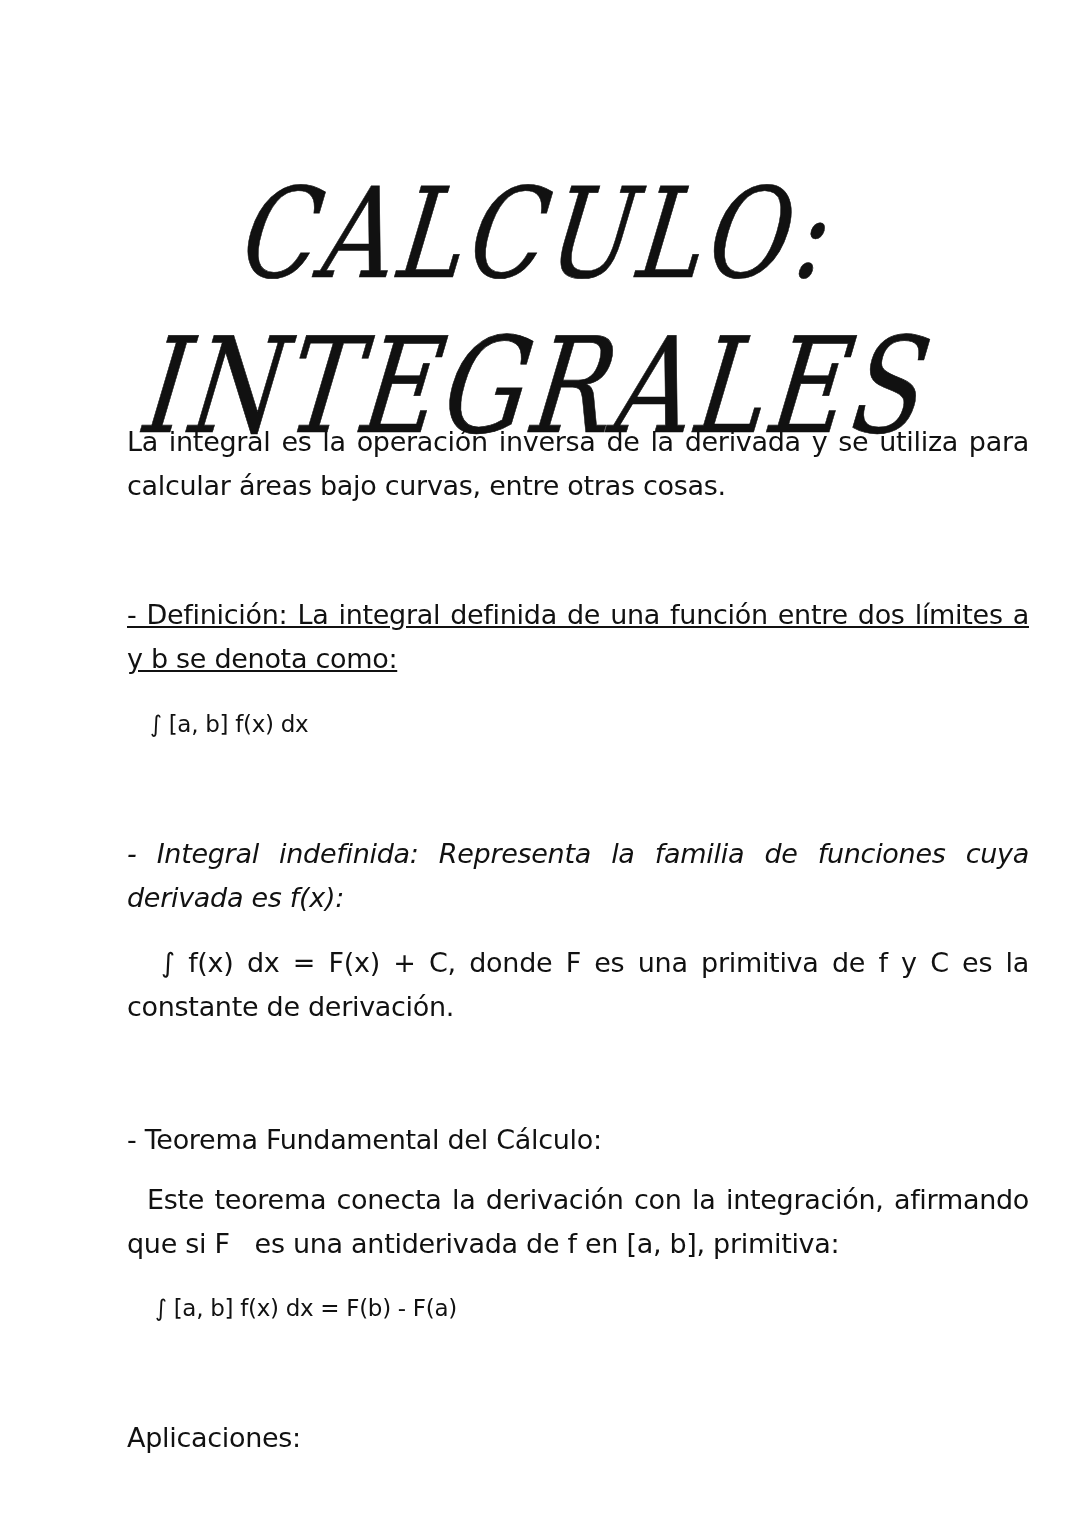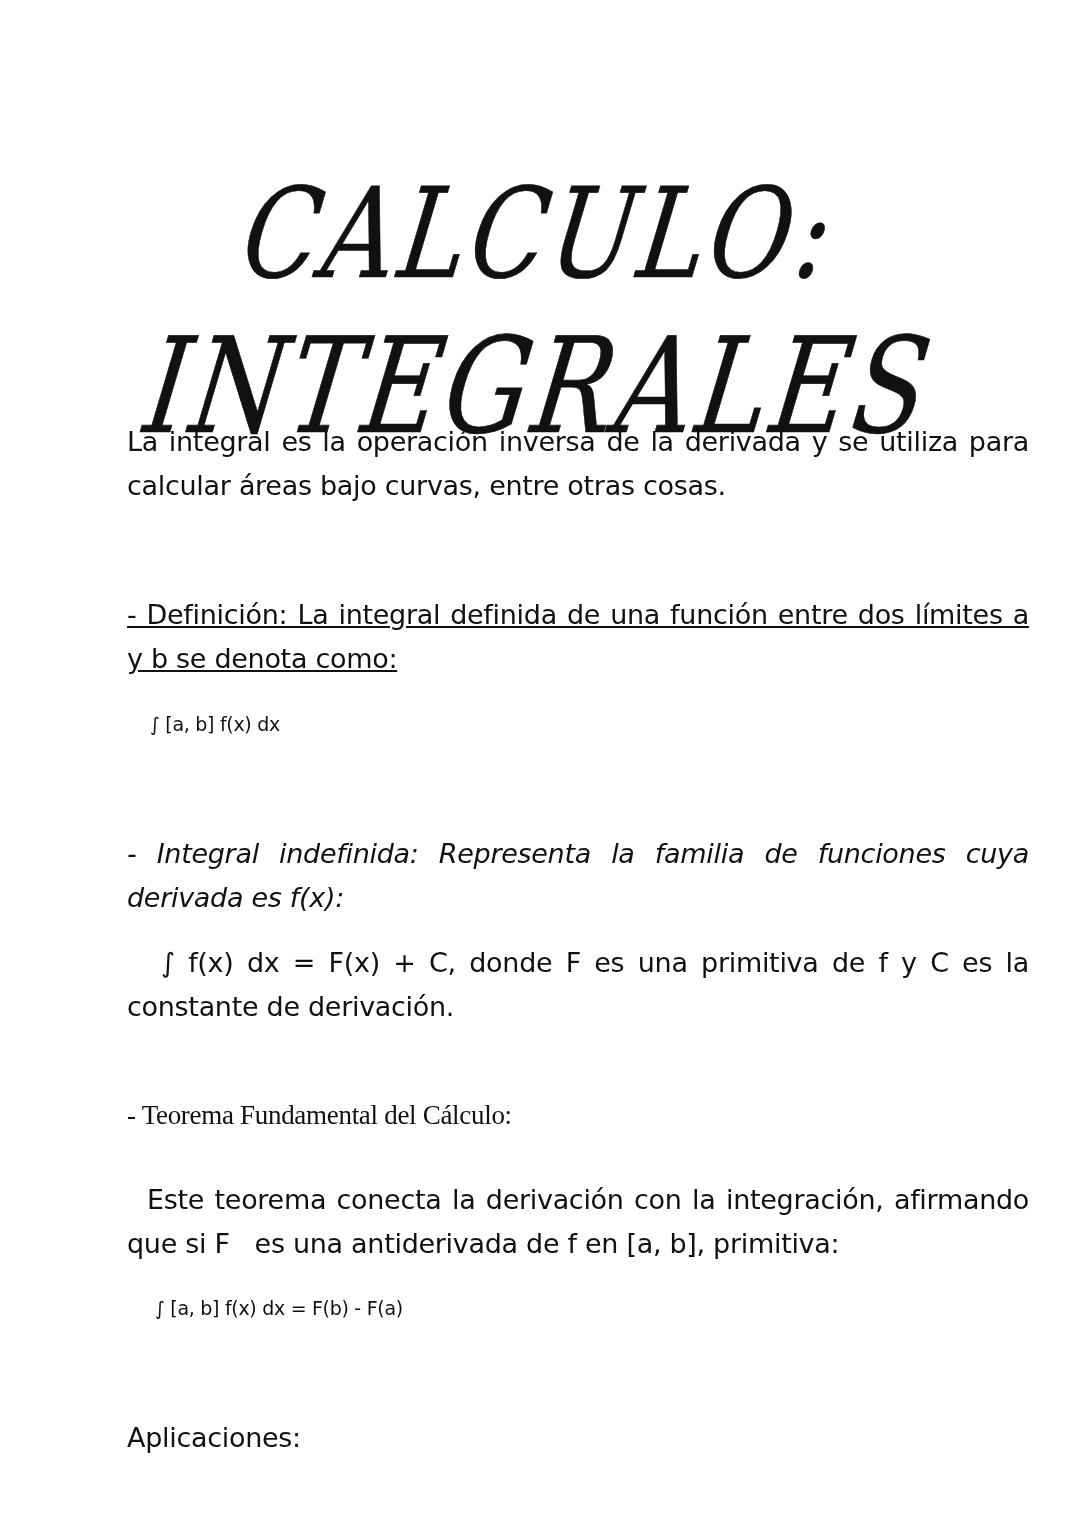--- a/index.html
+++ b/index.html
@@ -49,21 +49,21 @@
       color: #111;
       text-align: justify;
       text-align-last: left;
       margin: 0;
       font-family: "DejaVu Sans", sans-serif;
       font-weight: normal;
       letter-spacing: -0.3px;
     }
     .formula {
       position: absolute;
-      font-size: 19px;
+      font-size: 23px;
       line-height: 44px;
       color: #111;
       margin: 0;
       font-family: "DejaVu Sans", sans-serif;
       letter-spacing: -0.3px;
     }
   </style>
 </head>
 <body>
 
@@ -73,19 +73,19 @@
   <h1 class="title title-2">INTEGRALES</h1>
 
   <p class="para" style="top:420px;">La integral es la operación inversa de la derivada y se utiliza para calcular áreas bajo curvas, entre otras cosas.</p>
 
   <p class="para" style="top:593px;text-decoration:underline;">- Definición: La integral definida de una función entre dos límites a y b se denota como:</p>
   <p class="formula" style="left:150px; top:702px;">∫ [a, b] f(x) dx</p>
 
   <p class="para" style="top:832px;font-style:italic;">- Integral indefinida: Representa la familia de funciones cuya derivada es f(x):</p>
   <p class="para" style="top:941px; text-indent:34px;">∫ f(x) dx = F(x) + C, donde F es una primitiva de f y C es la constante de derivación.</p>
 
-  <p class="para" style="top:1093px;font-family:Liberation Serif, serif;">- Teorema Fundamental del Cálculo:</p>
+  <p class="para" style="top:1118px;">- Teorema Fundamental del Cálculo:</p>
   <p class="para" style="top:1178px; text-indent:20px; white-space:pre-wrap;">Este teorema conecta la derivación con la integración, afirmando que si F   es una antiderivada de f en [a, b], primitiva:</p>
   <p class="formula" style="left:148px; top:1286px;margin-left:7px;">∫ [a, b] f(x) dx = F(b) - F(a)</p>
 
   <p class="para" style="top:1416px;">Aplicaciones:</p>
 
 </div>
 
 </body></html>

